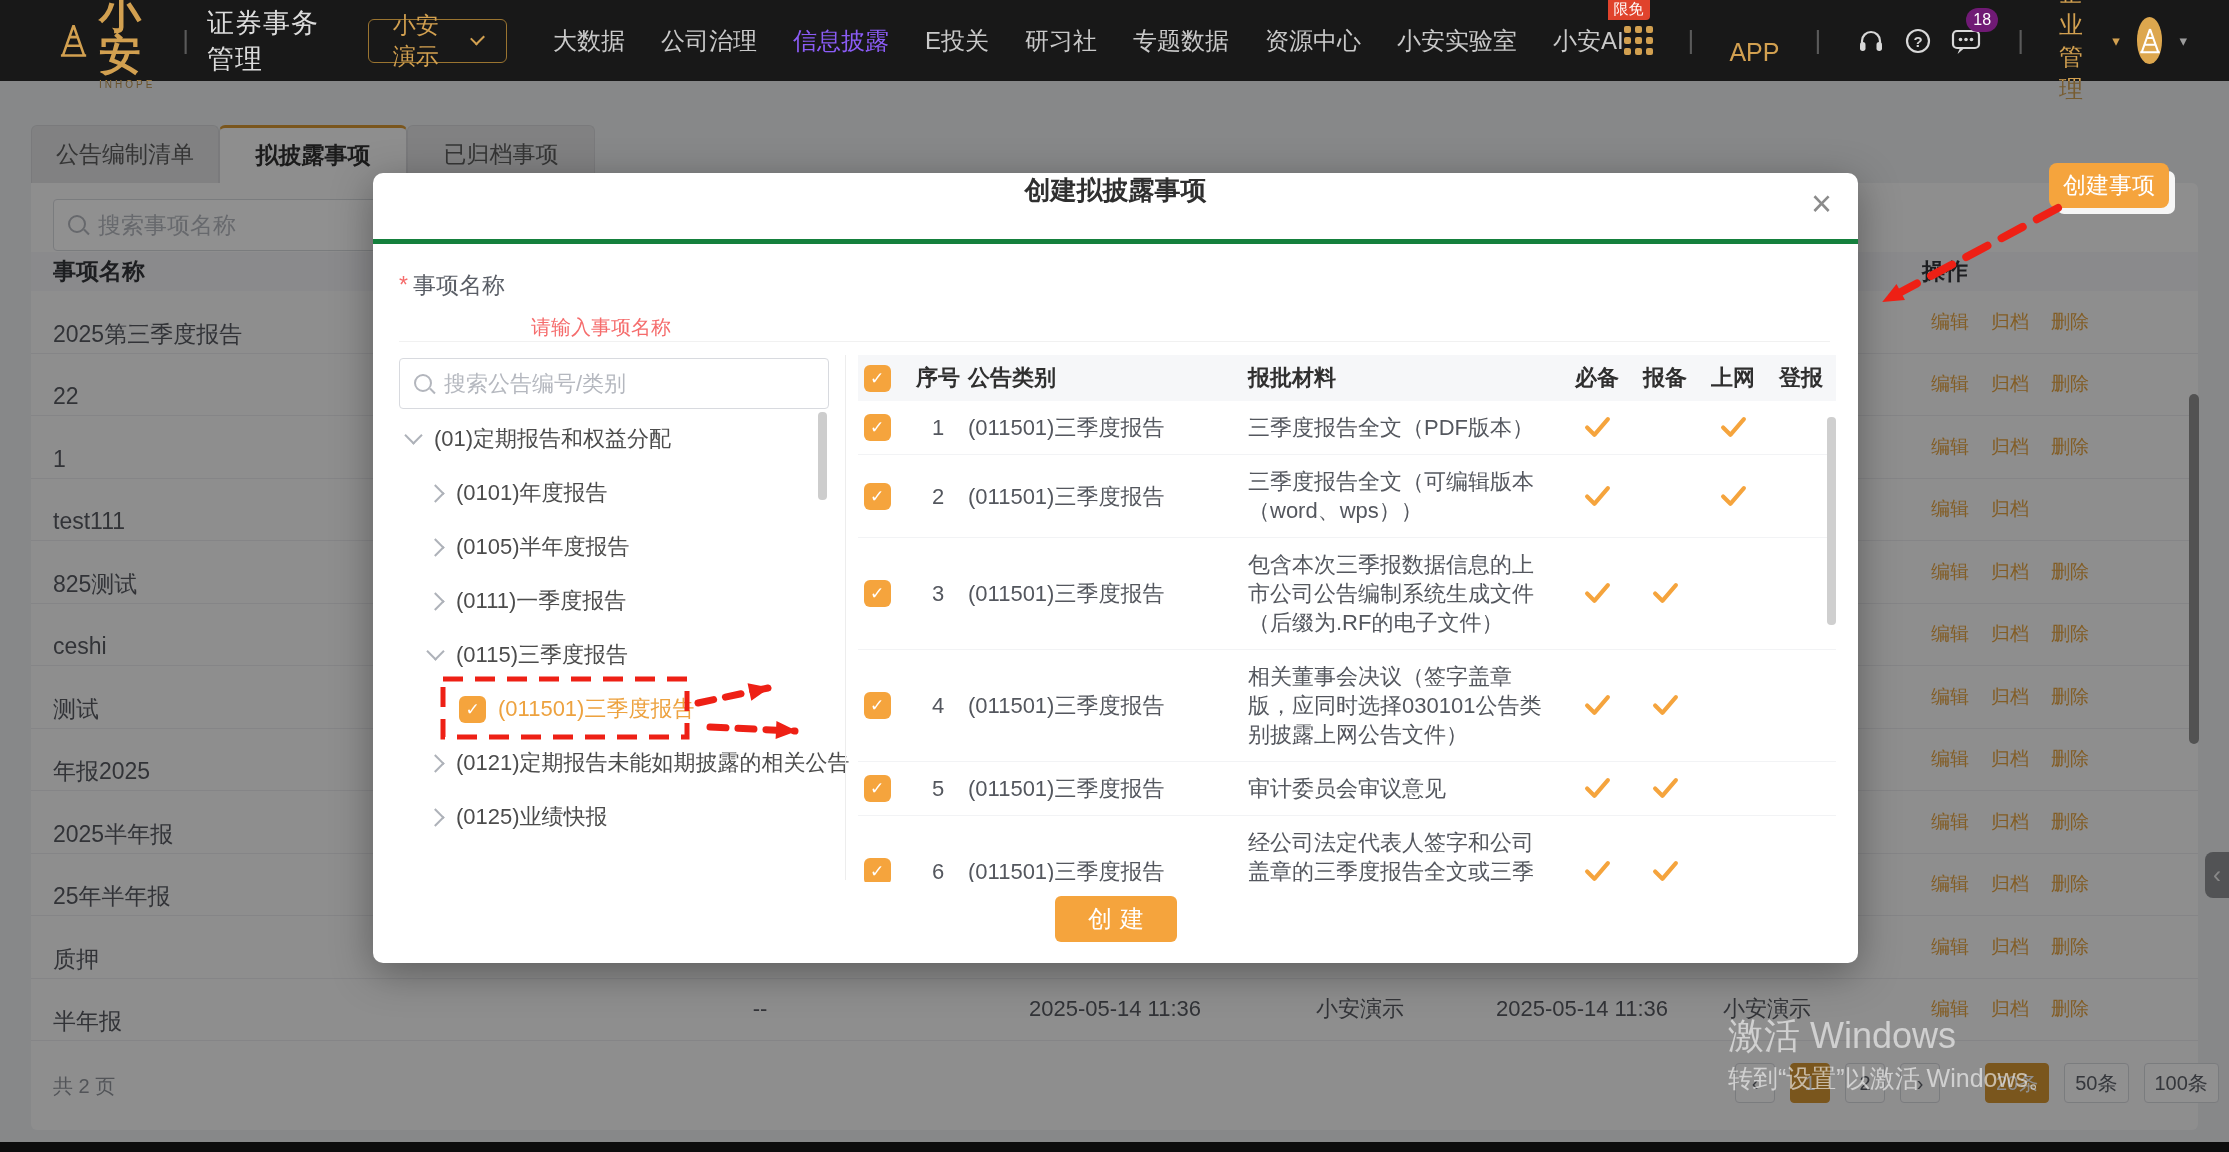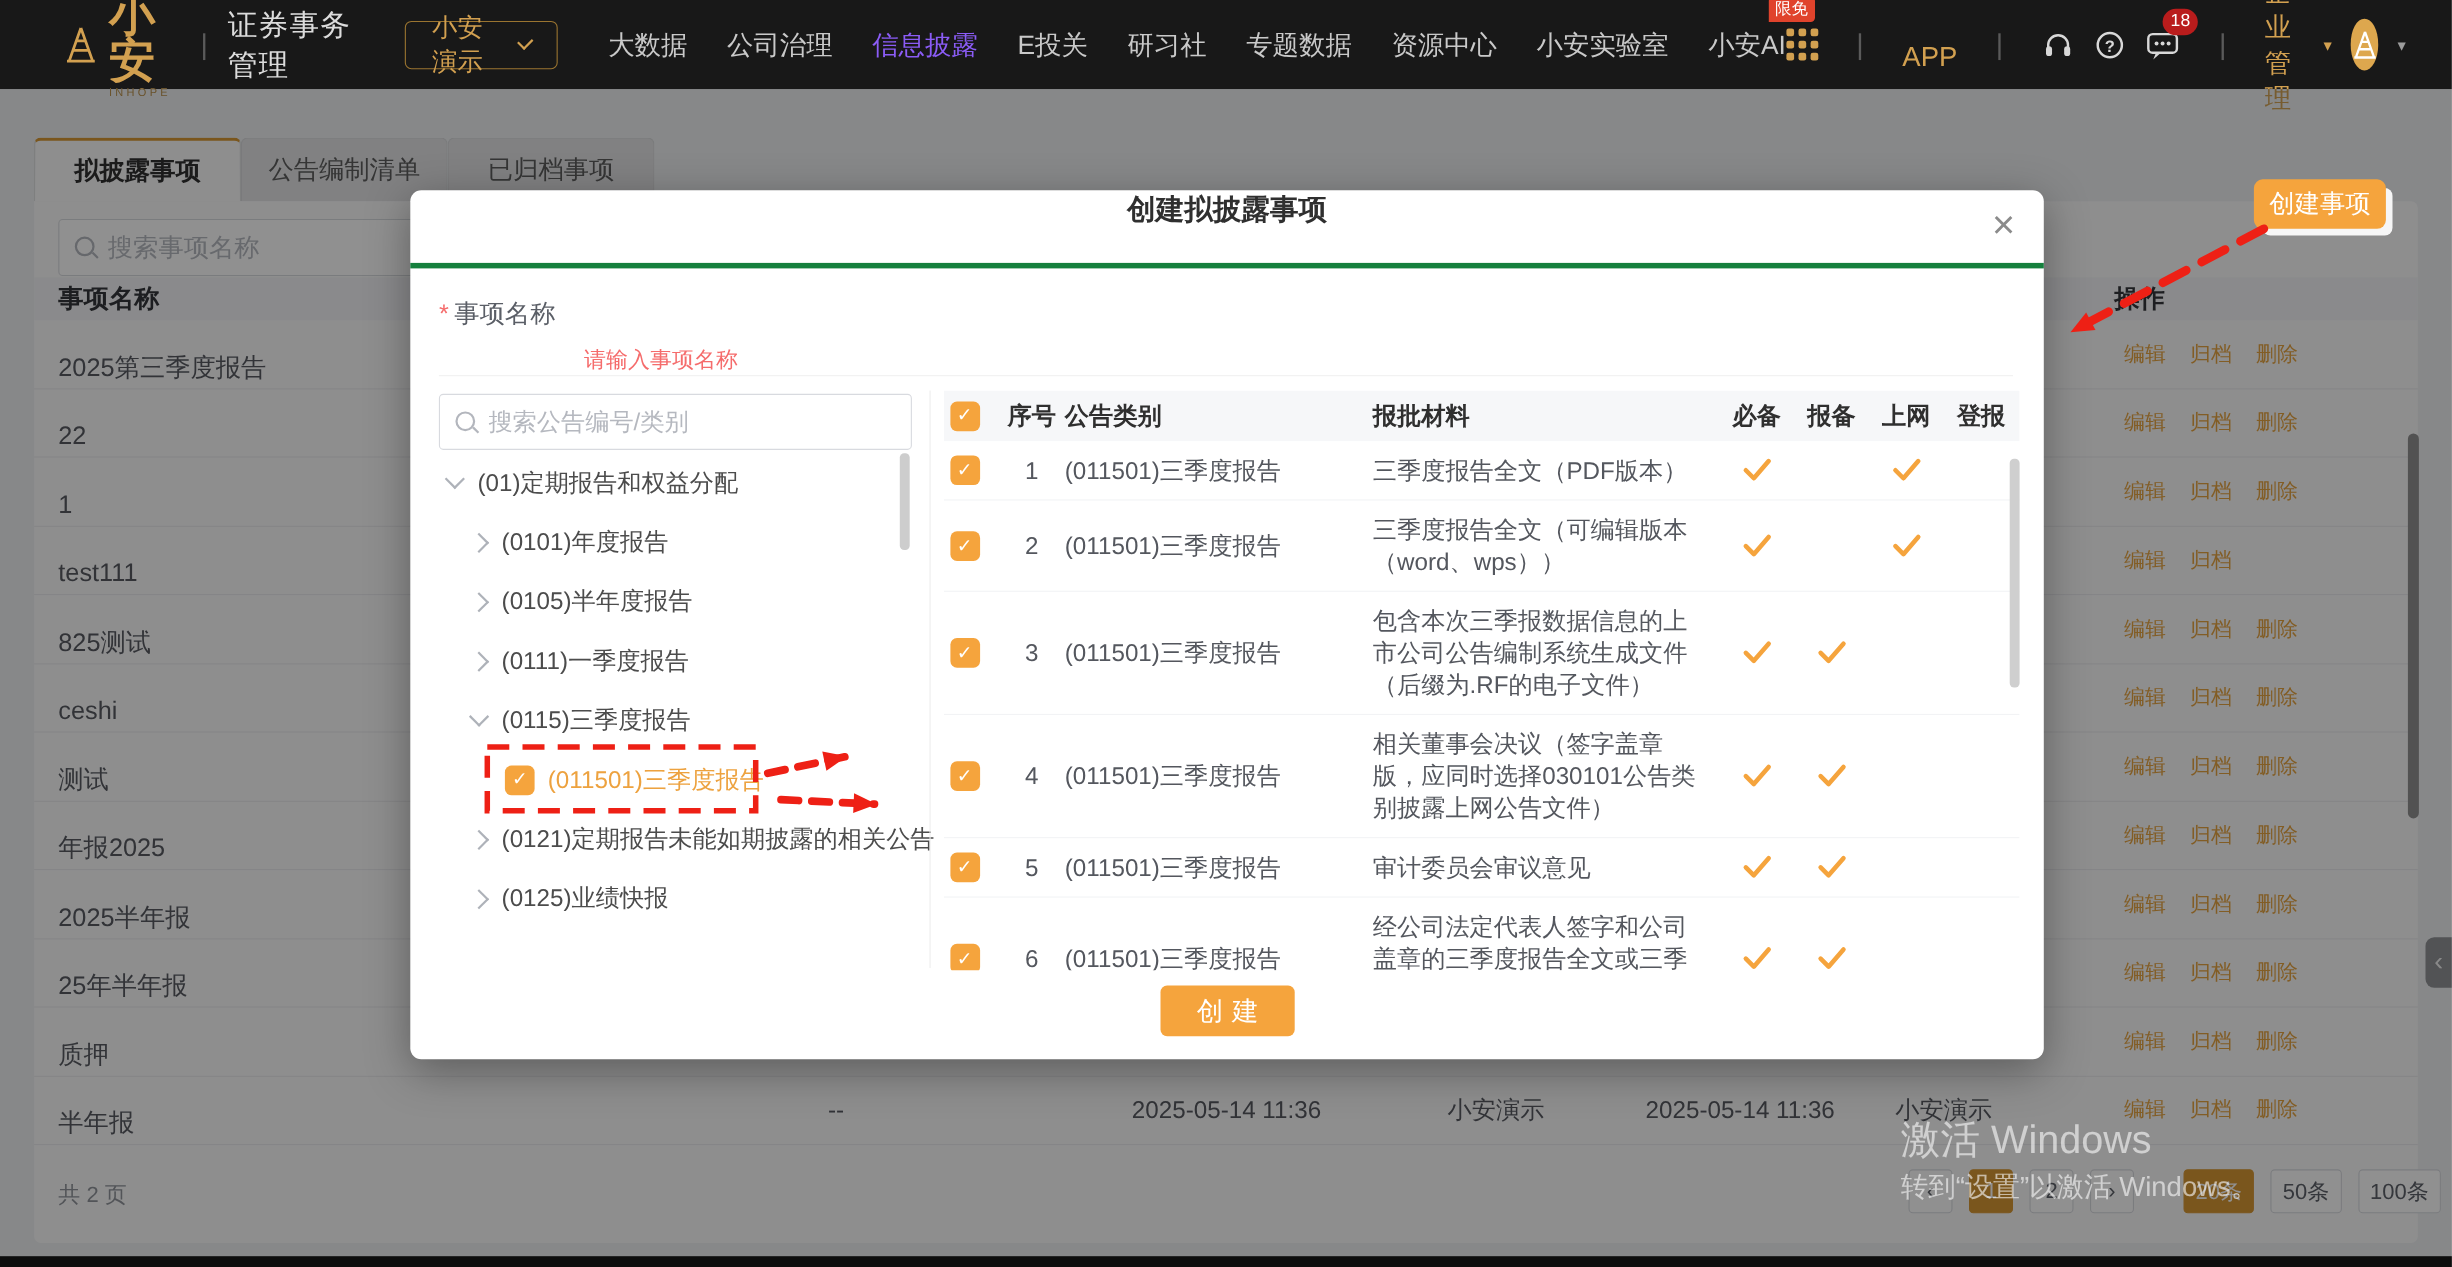--- a/index.html
+++ b/index.html
@@ -22,21 +22,21 @@
   .nav-item{position:relative;font-size:24px;color:#c9c9c9;cursor:pointer;white-space:nowrap;}
   .nav-item.active{color:#8b5cf6;}
   .limited-badge{position:absolute;top:-28px;right:-26px;background:#e0432c;color:#fff;font-size:15px;
                  line-height:1;padding:4px 6px;border-radius:4px 4px 4px 0;}
   .tb-right{margin-left:auto;display:flex;align-items:center;gap:17px;}
   .grid-icon{display:grid;grid-template-columns:repeat(3,7px);grid-gap:4px;cursor:pointer;}
   .grid-icon i{width:7px;height:7px;border-radius:2px;background:#d2a050;}
   .app-label{color:#d2a050;font-size:25px;cursor:pointer;margin-top:24px;}
   .tb-icon{cursor:pointer;display:flex;}
   .chat-wrap{position:relative;}
-  .notif-badge{position:absolute;top:-18px;right:-16px;background:#b91c1c;color:#fff;font-size:16px;
+  .notif-badge{position:absolute;top:-18px;right:-16px;background:#701a75;color:#fff;font-size:16px;
                min-width:18px;padding:4px 7px;border-radius:14px;text-align:center;line-height:1;}
   .ent{color:#d2a050;font-size:24px;display:flex;align-items:center;gap:8px;cursor:pointer;}
   .caret-glyph{color:#d2a050;font-size:15px;}
   .avatar{width:47px;height:47px;border-radius:50%;background:#dda74e;display:flex;align-items:center;
           justify-content:center;cursor:pointer;}
   .av-caret{color:#9c9c9c;font-size:15px;cursor:pointer;}
   
   .page{position:absolute;top:81px;left:0;right:0;bottom:0;}
   .tabs{position:absolute;top:44px;left:31px;display:flex;}
   .tab{width:188px;height:58px;display:flex;align-items:center;justify-content:center;font-size:23px;
@@ -210,22 +210,22 @@
       <svg width="24" height="28" viewBox="0 0 32 36">
         <path d="M16 2 L27 33 M16 2 L5 33 M8.5 23 h15 M11 14 h10 M3 33 h26" stroke="#fff" stroke-width="2.8" fill="none"></path>
       </svg>
     </div>
     <span class="av-caret">▾</span>
   </div>
 </div>
 
 <div class="page">
   <div class="tabs" id="tabs">
+      <div class="tab">公告编制清单</div>
       <div class="tab active">拟披露事项</div>
-      <div class="tab">公告编制清单</div>
       <div class="tab">已归档事项</div>
     </div>
   <div class="panel">
     <div class="search-wrap">
       <input class="search-input" placeholder="搜索事项名称" style="">
       <span class="lens"></span>
     </div>
     <div class="thead">
       <span class="name-h">事项名称</span>
       <span class="ops-h">操作</span>

